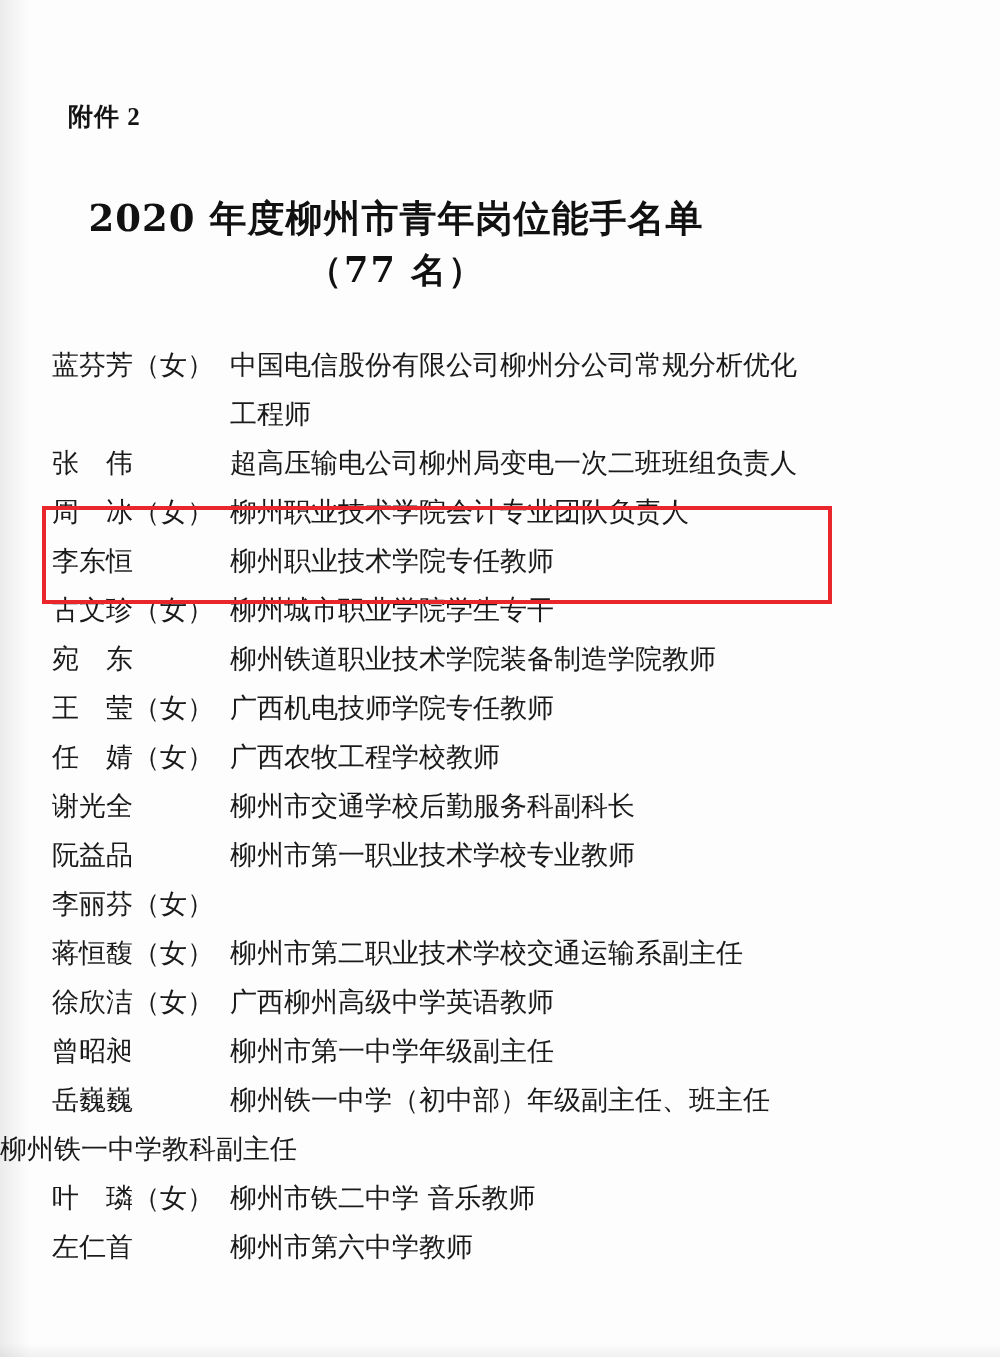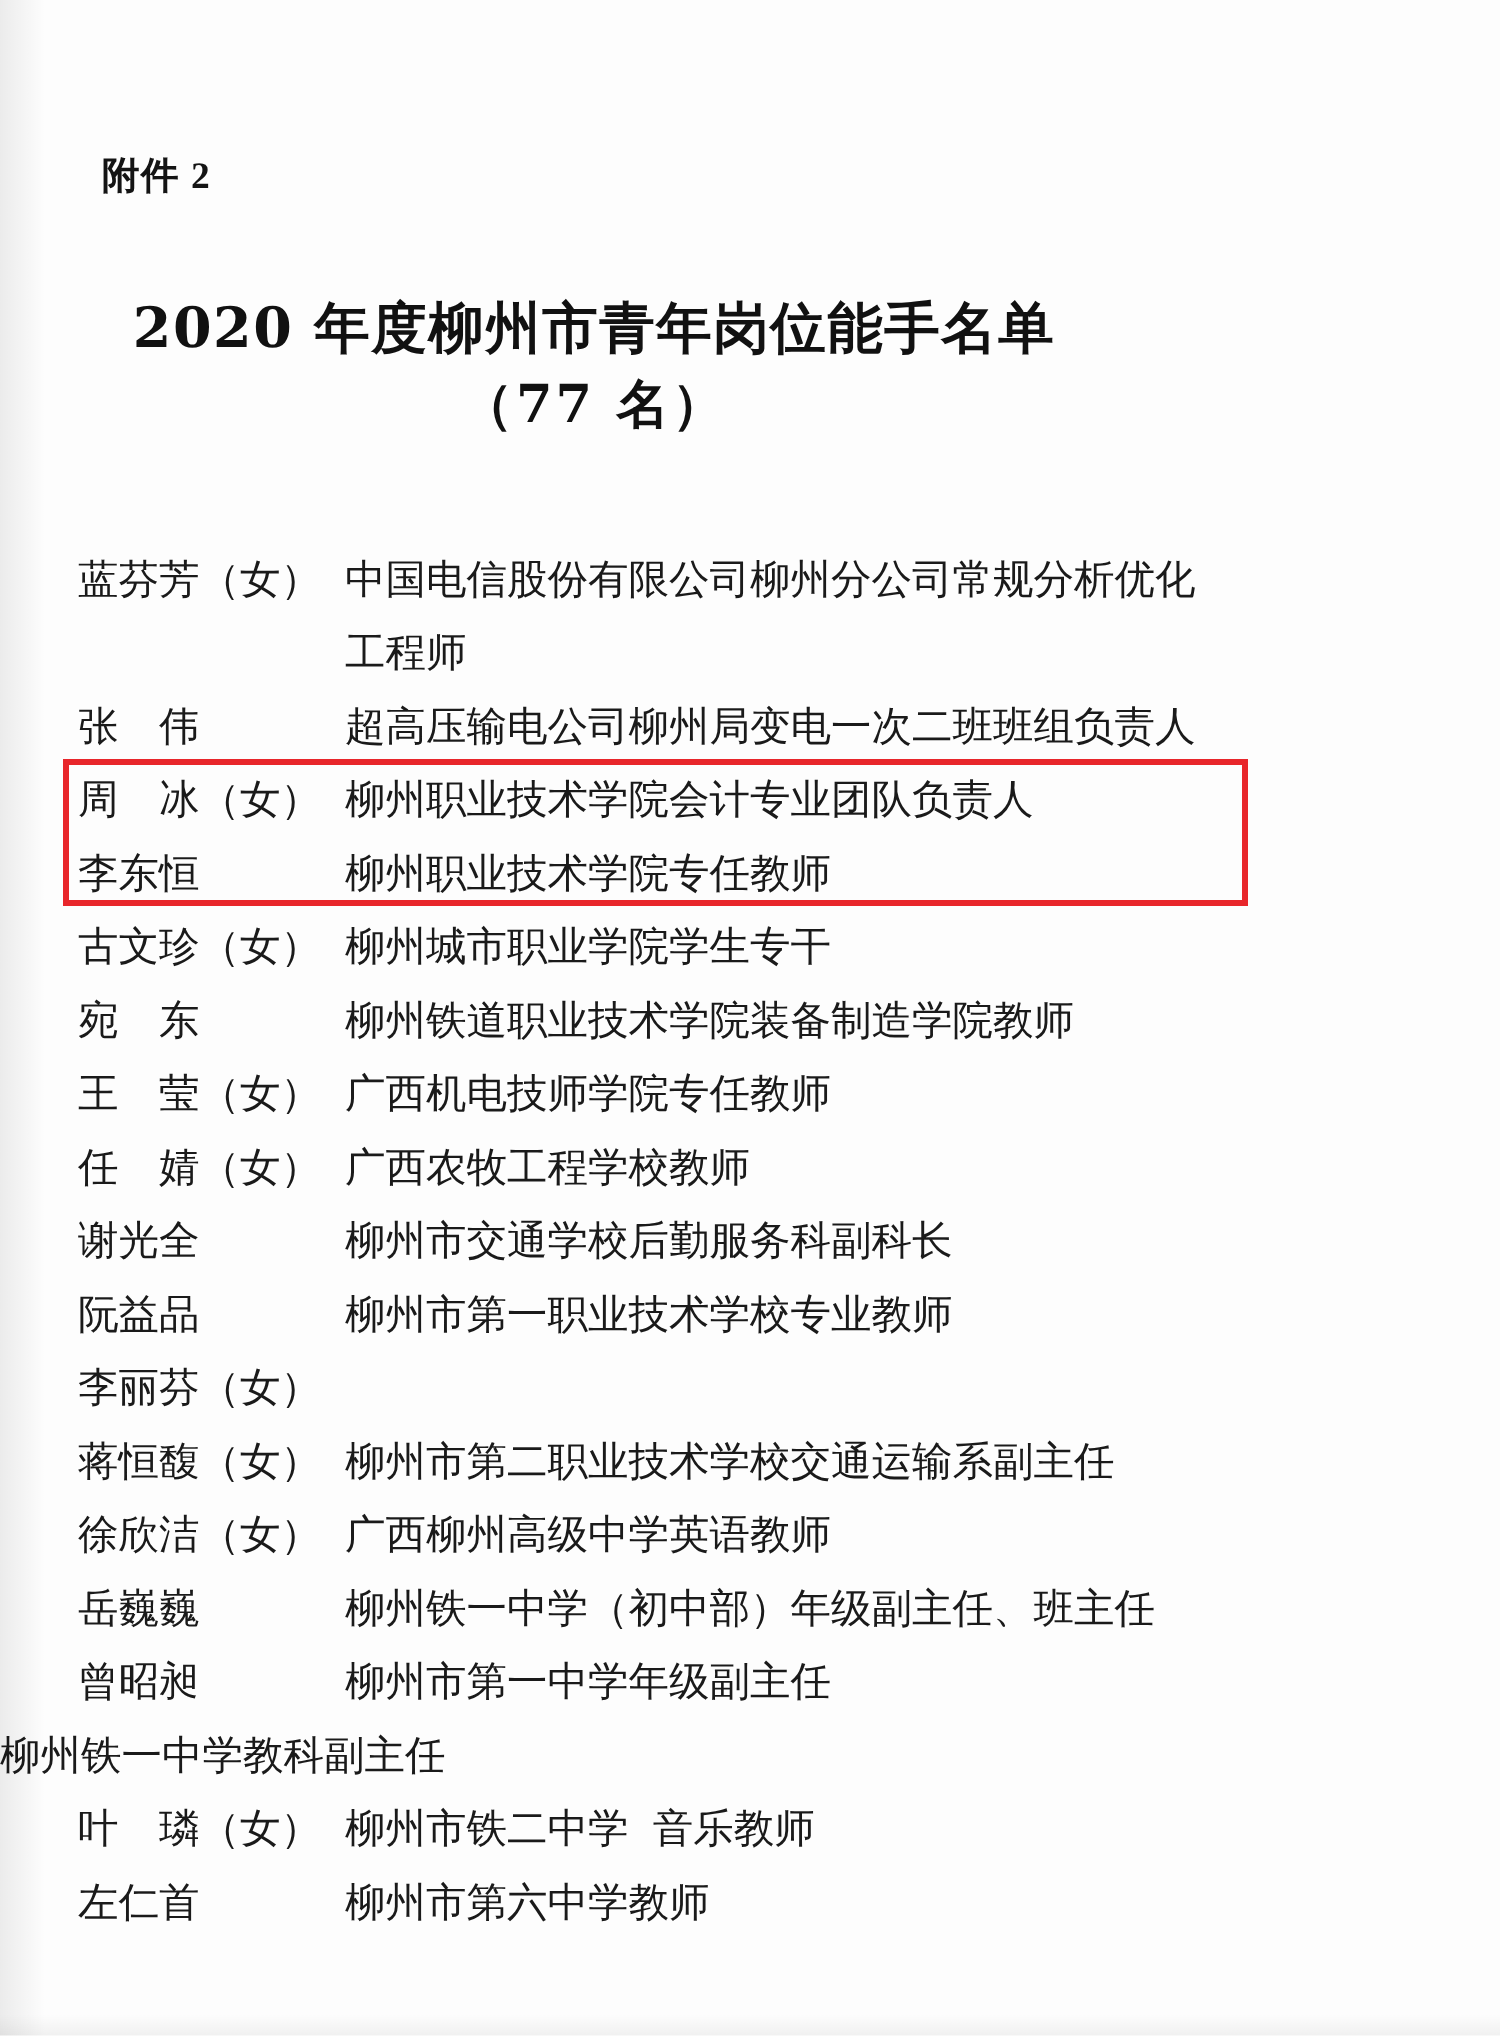--- a/index.html
+++ b/index.html
@@ -45,23 +45,22 @@
     color: #111111;
   }
   .doc-title .line2 {
     display: block;
     font-size: 35px;
     letter-spacing: 2px;
   }
   .list {
     position: absolute;
     left: 0;
-    top: 365px;
+    top: 340px;
     width: 960px;
-    font-family: Liberation Mono, monospace;
   }
   .entry {
     display: flex;
     align-items: flex-start;
     padding: 0;
   }
   .entry .name {
     flex: 0 0 230px;
     width: 230px;
     padding-left: 52px;
@@ -208,30 +207,30 @@
     </div>
 
     <div class="entry">
       <div class="name">徐欣洁（女）</div>
       <div class="desc">
         <span class="cont">广西柳州高级中学英语教师</span>
       </div>
     </div>
 
     <div class="entry">
+      <div class="name">曾昭昶</div>
+      <div class="desc">
+        <span class="cont">柳州市第一中学年级副主任</span>
+      </div>
+    </div>
+
+    <div class="entry">
       <div class="name">岳巍巍</div>
       <div class="desc">
         <span class="cont">柳州铁一中学（初中部）年级副主任、班主任</span>
-      </div>
-    </div>
-
-    <div class="entry">
-      <div class="name">曾昭昶</div>
-      <div class="desc">
-        <span class="cont">柳州市第一中学年级副主任</span>
       </div>
     </div>
 
     <div class="entry">
       <div class="desc">
         <span class="cont">柳州铁一中学教科副主任</span>
       </div>
     </div>
 
     <div class="entry">

